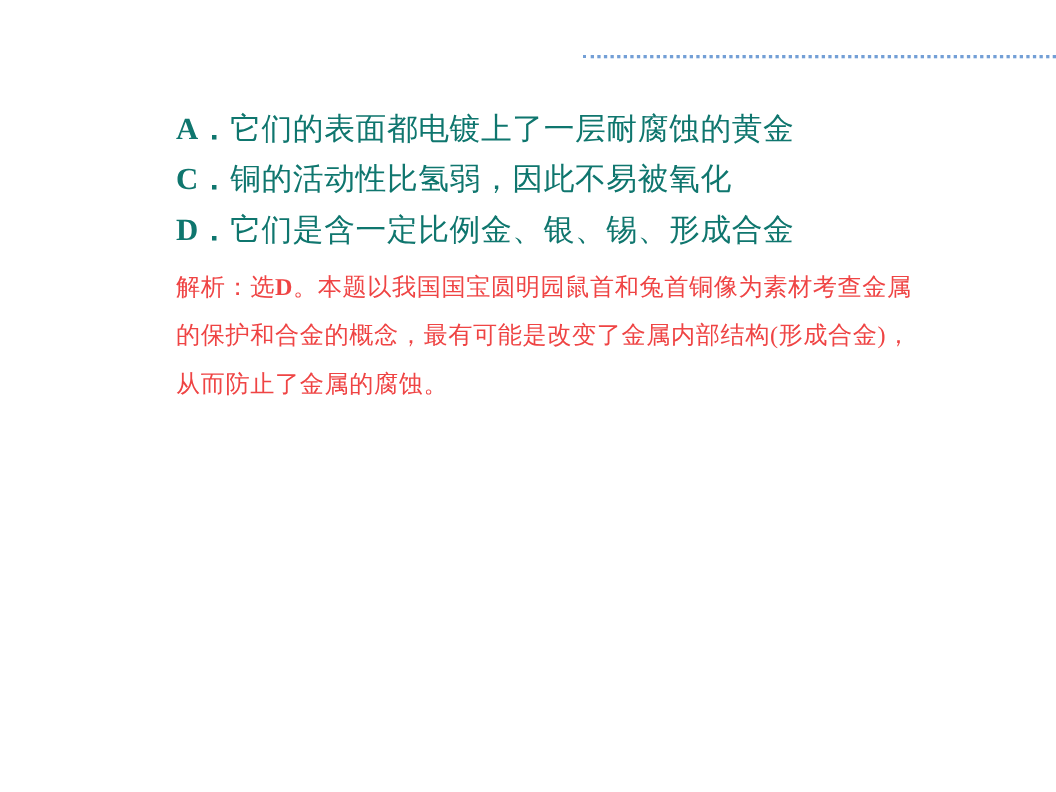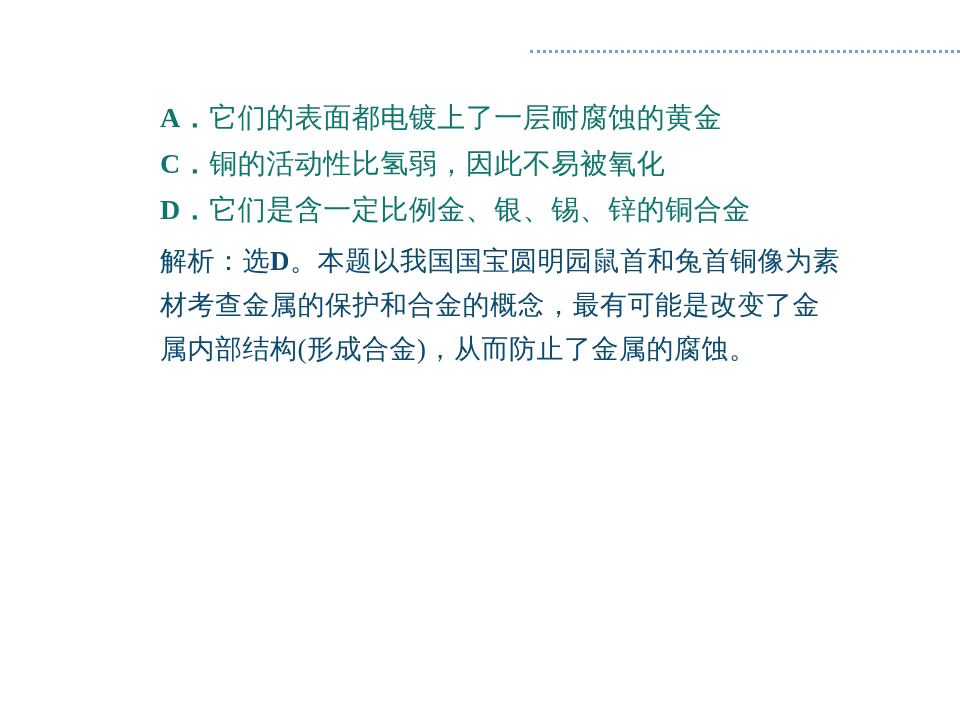--- a/index.html
+++ b/index.html
@@ -41,23 +41,23 @@
     color: #0f766e;
     letter-spacing: 0.5px;
     white-space: pre-wrap;
   }
   .opt-line .lbl {
     font-weight: bold;
     font-family: "Liberation Serif", serif;
   }
   .explain {
     margin-top: 6px;
-    font-size: 27px;
+    font-size: 22px;
     line-height: 44px;
-    color: #0c4a6e;
+    color: #ef4444;
     letter-spacing: 0.5px;
     white-space: pre-wrap;
   }
   .explain b {
     font-weight: bold;
   }
 </style>
 </head>
 <body>
 
@@ -65,18 +65,18 @@
 
   <div class="top-rule"></div>
 
   <div class="content">
 
     <div class="opt-line"><span class="lbl">A</span><span class="lbl">．</span><span>它们的表面都电镀上了一层耐腐蚀的黄金</span></div>
 
 
     <div class="opt-line"><span class="lbl">C</span><span class="lbl">．</span><span>铜的活动性比氢弱，因此不易被氧化</span></div>
 
-    <div class="opt-line"><span class="lbl">D</span><span class="lbl">．</span><span>它们是含一定比例金、银、锡、锌的铜合金</span></div>
+    <div class="opt-line"><span class="lbl">D</span><span class="lbl">．</span><span>它们是含一定比例金、银、锡、形成合金</span></div>
 
     <div class="explain"><span>解析：选</span><b>D</b><span>。本题以我国国宝圆明园鼠首和兔首铜像为素材考查金属的保护和合金的概念，最有可能是改变了金属内部结构(形成合金)，从而防止了金属的腐蚀。</span></div>
 
   </div>
 </div>
 
 </body></html>

